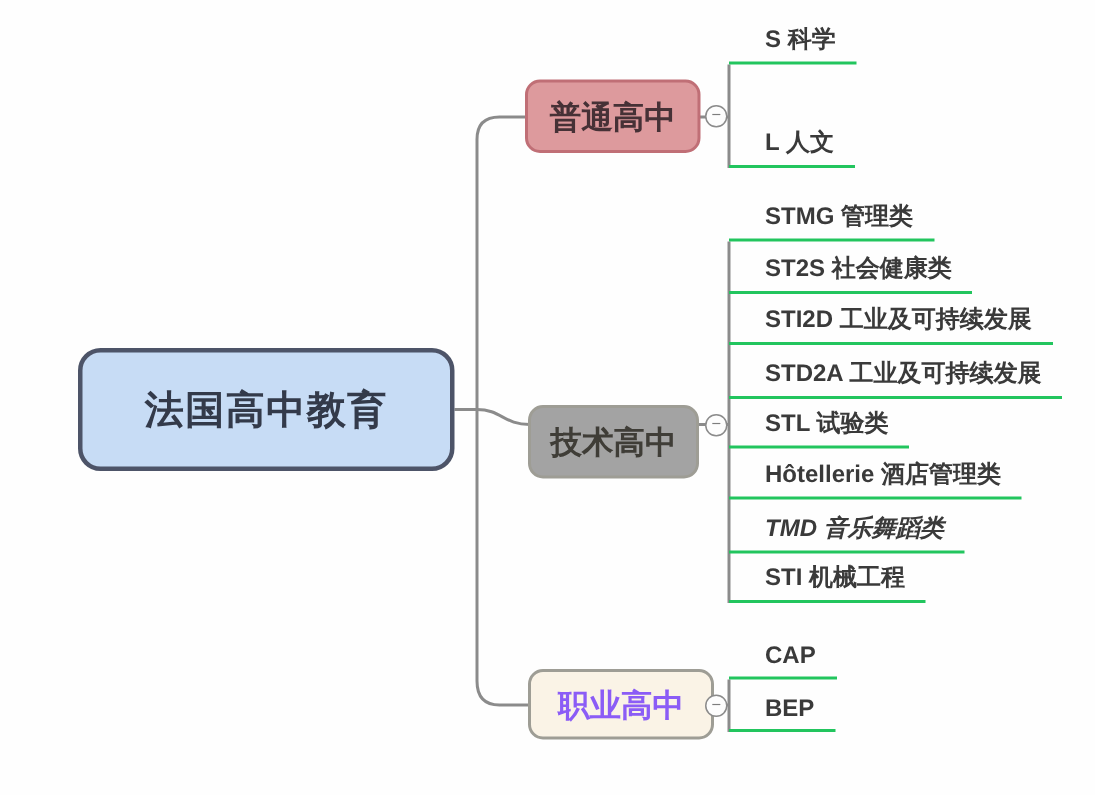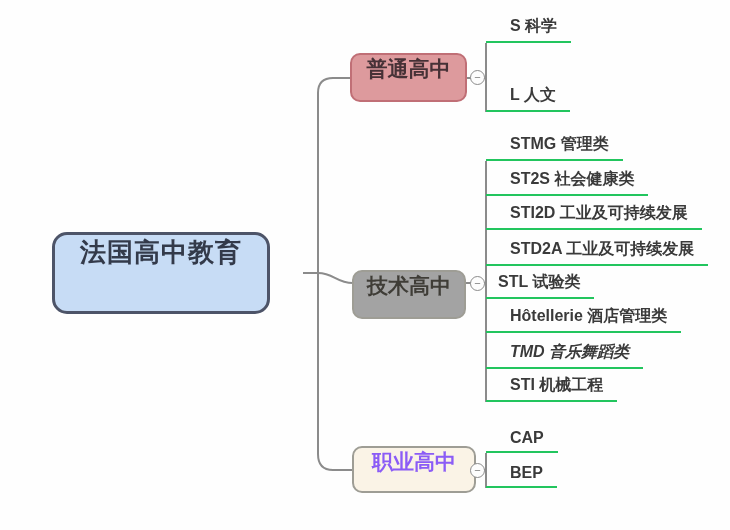--- a/index.html
+++ b/index.html
@@ -11,28 +11,28 @@
     position:relative;
     width:730px;height:530px;
     background:#fefefe;
     overflow:hidden;
   }
   .connectors{
     position:absolute;left:0;top:0;width:730px;height:530px;
   }
   .topic{
     position:absolute;
-    display:flex;align-items:flex-start;justify-content:center;
+    display:flex;align-items:center;justify-content:center;
     box-sizing:border-box;
     font-weight:bold;
     white-space:nowrap;
     cursor:default;
   }
   .topic.root{
-    left:52px;top:232px;width:218px;height:82px;
+    left:52px;top:232px;width:251px;height:82px;
     background:#c7dcf5;
     border:3px solid #4d5468;
     border-radius:15px;
     font-size:26px;
     color:#333a4a;
     letter-spacing:1px;
   }
   .topic.branch{
     border-radius:10px;
     font-size:21px;
@@ -133,21 +133,21 @@
     <span>−</span>
   </div>
 
   <div class="leaf" style="top:11px;">S 科学</div>
   <div class="leaf" style="top:80px;">L 人文</div>
 
   <div class="leaf" style="top:129px;">STMG 管理类</div>
   <div class="leaf" style="top:164px;">ST2S 社会健康类</div>
   <div class="leaf" style="top:198px;">STI2D 工业及可持续发展</div>
   <div class="leaf" style="top:234px;">STD2A 工业及可持续发展</div>
-  <div class="leaf" style="top:267px;padding-left:12px;">STL 试验类</div>
+  <div class="leaf" style="top:267px;">STL 试验类</div>
   <div class="leaf" style="top:301px;">Hôtellerie 酒店管理类</div>
   <div class="leaf" style="top:337px;font-style:italic;">TMD 音乐舞蹈类</div>
   <div class="leaf" style="top:370px;">STI 机械工程</div>
 
   <div class="leaf" style="top:421px;">CAP</div>
   <div class="leaf" style="top:456px;">BEP</div>
 
 </div>
 
 </body></html>

